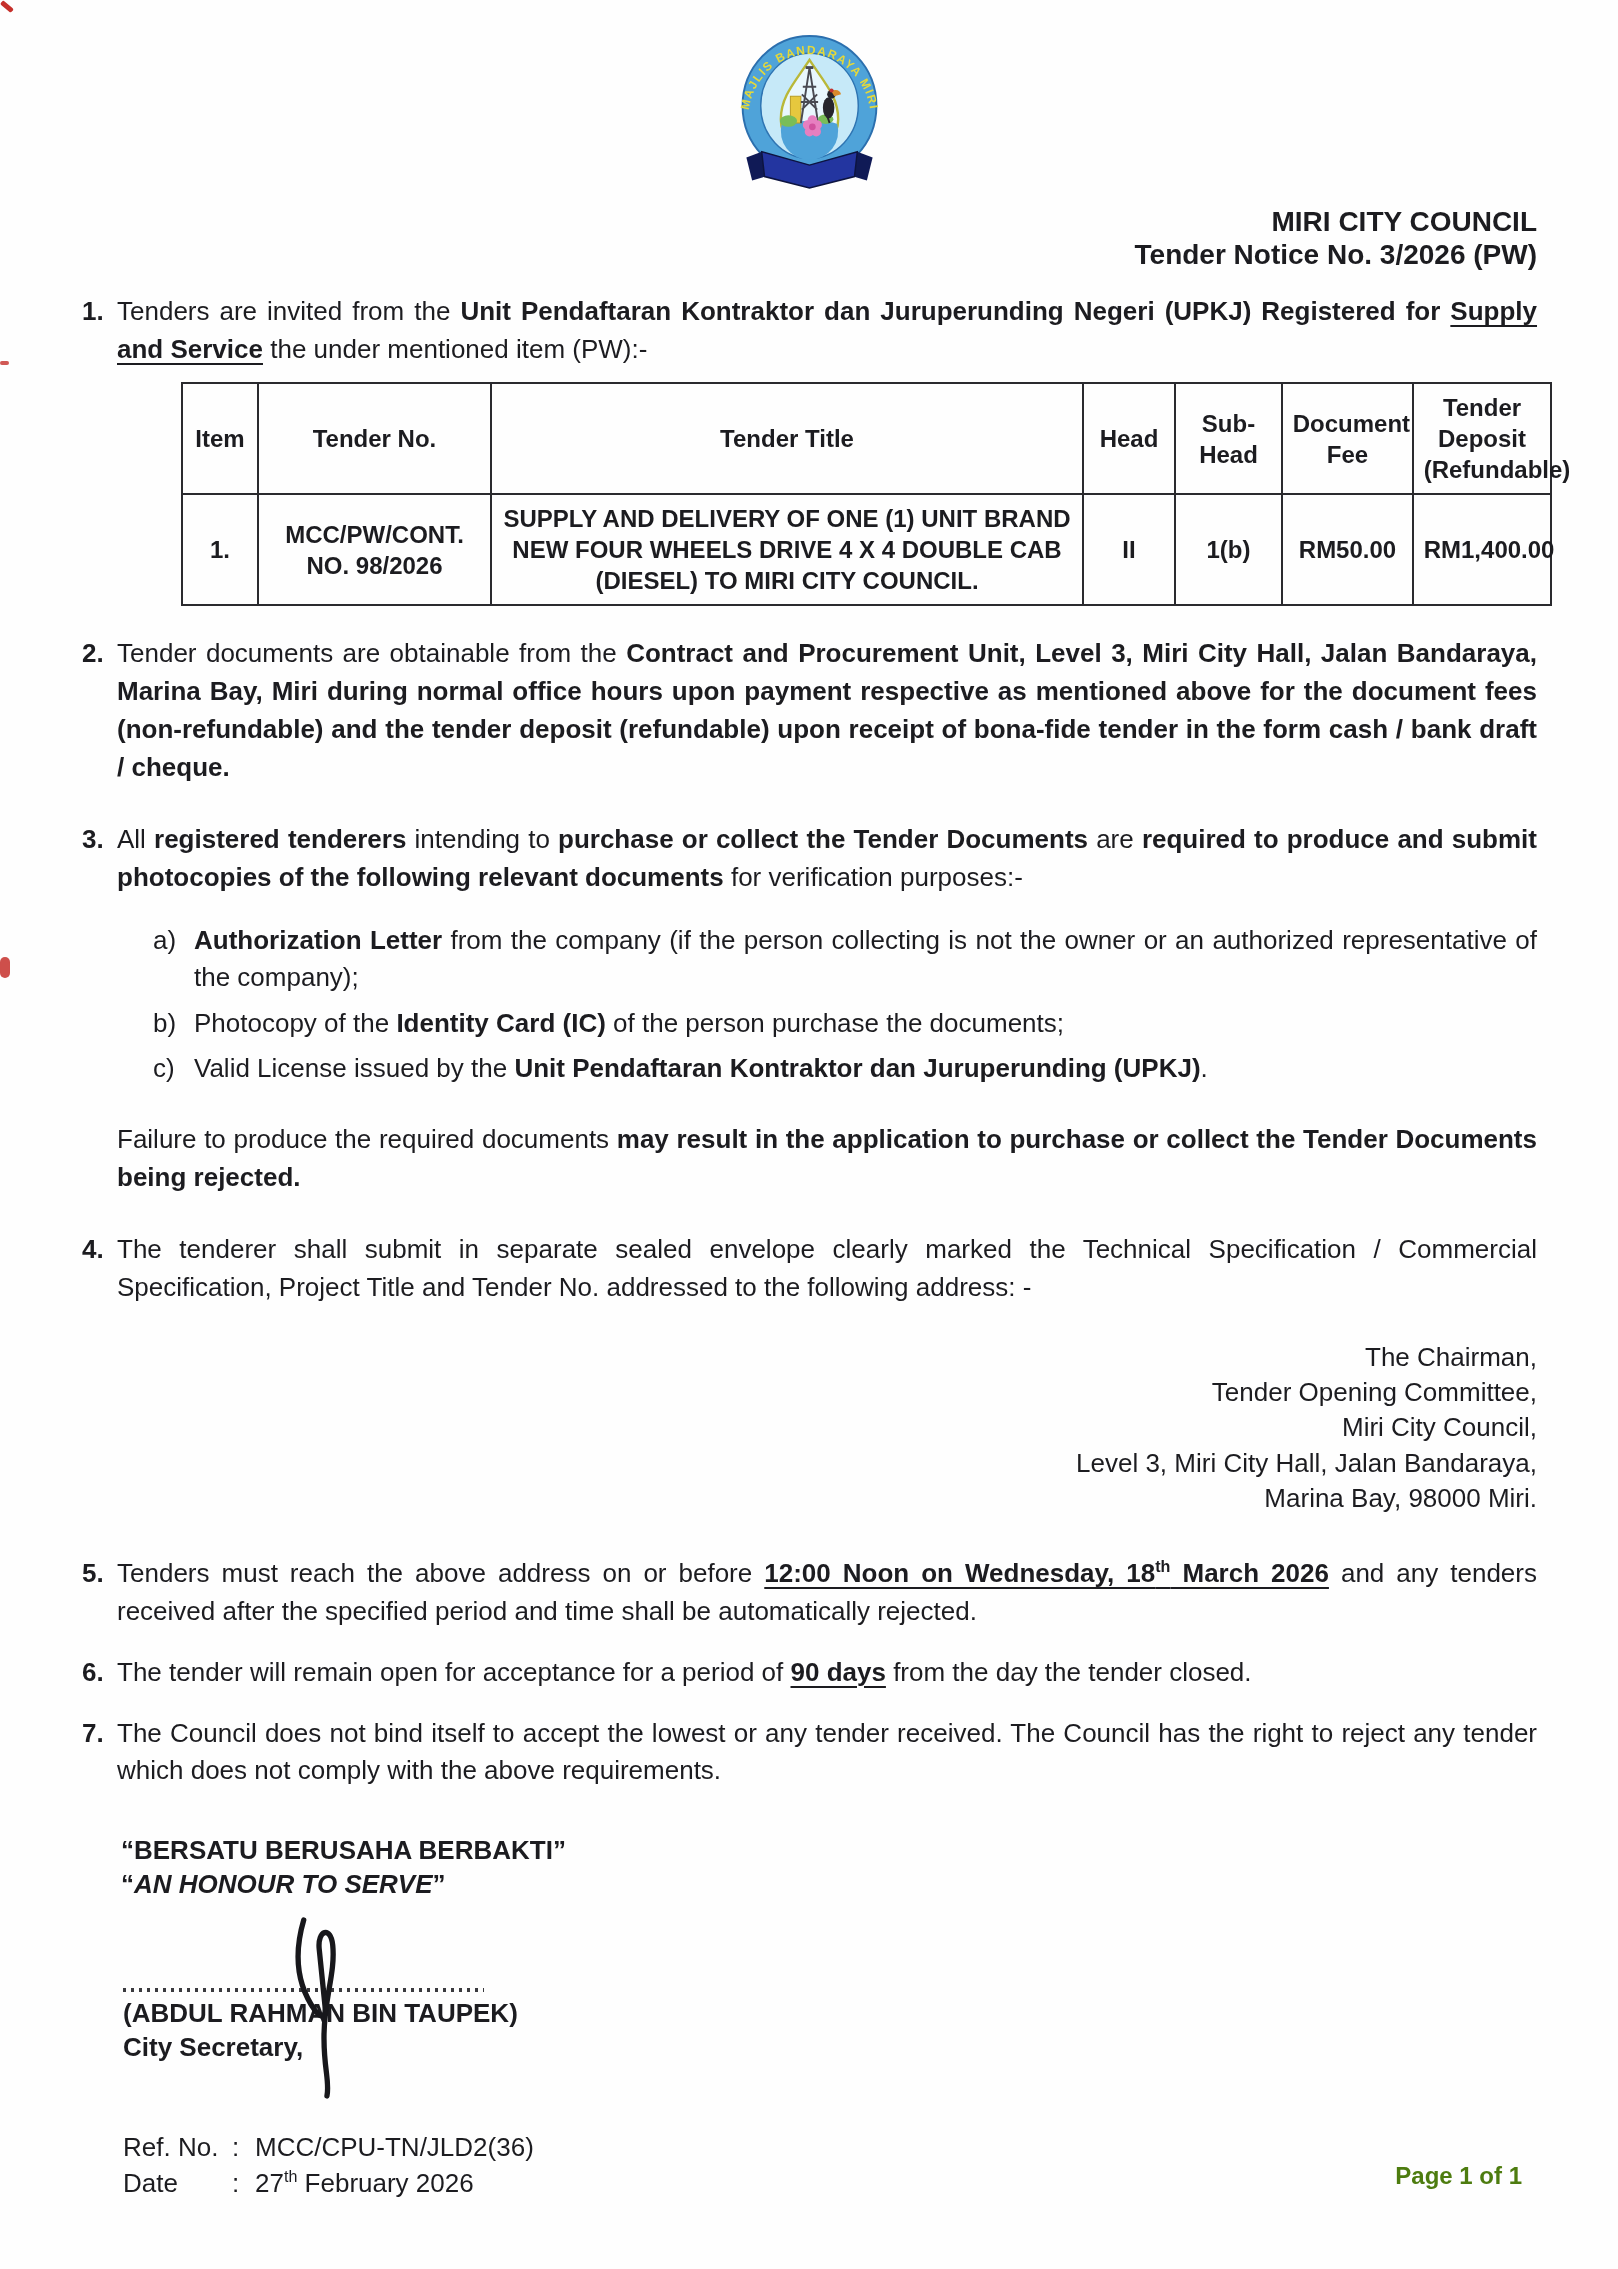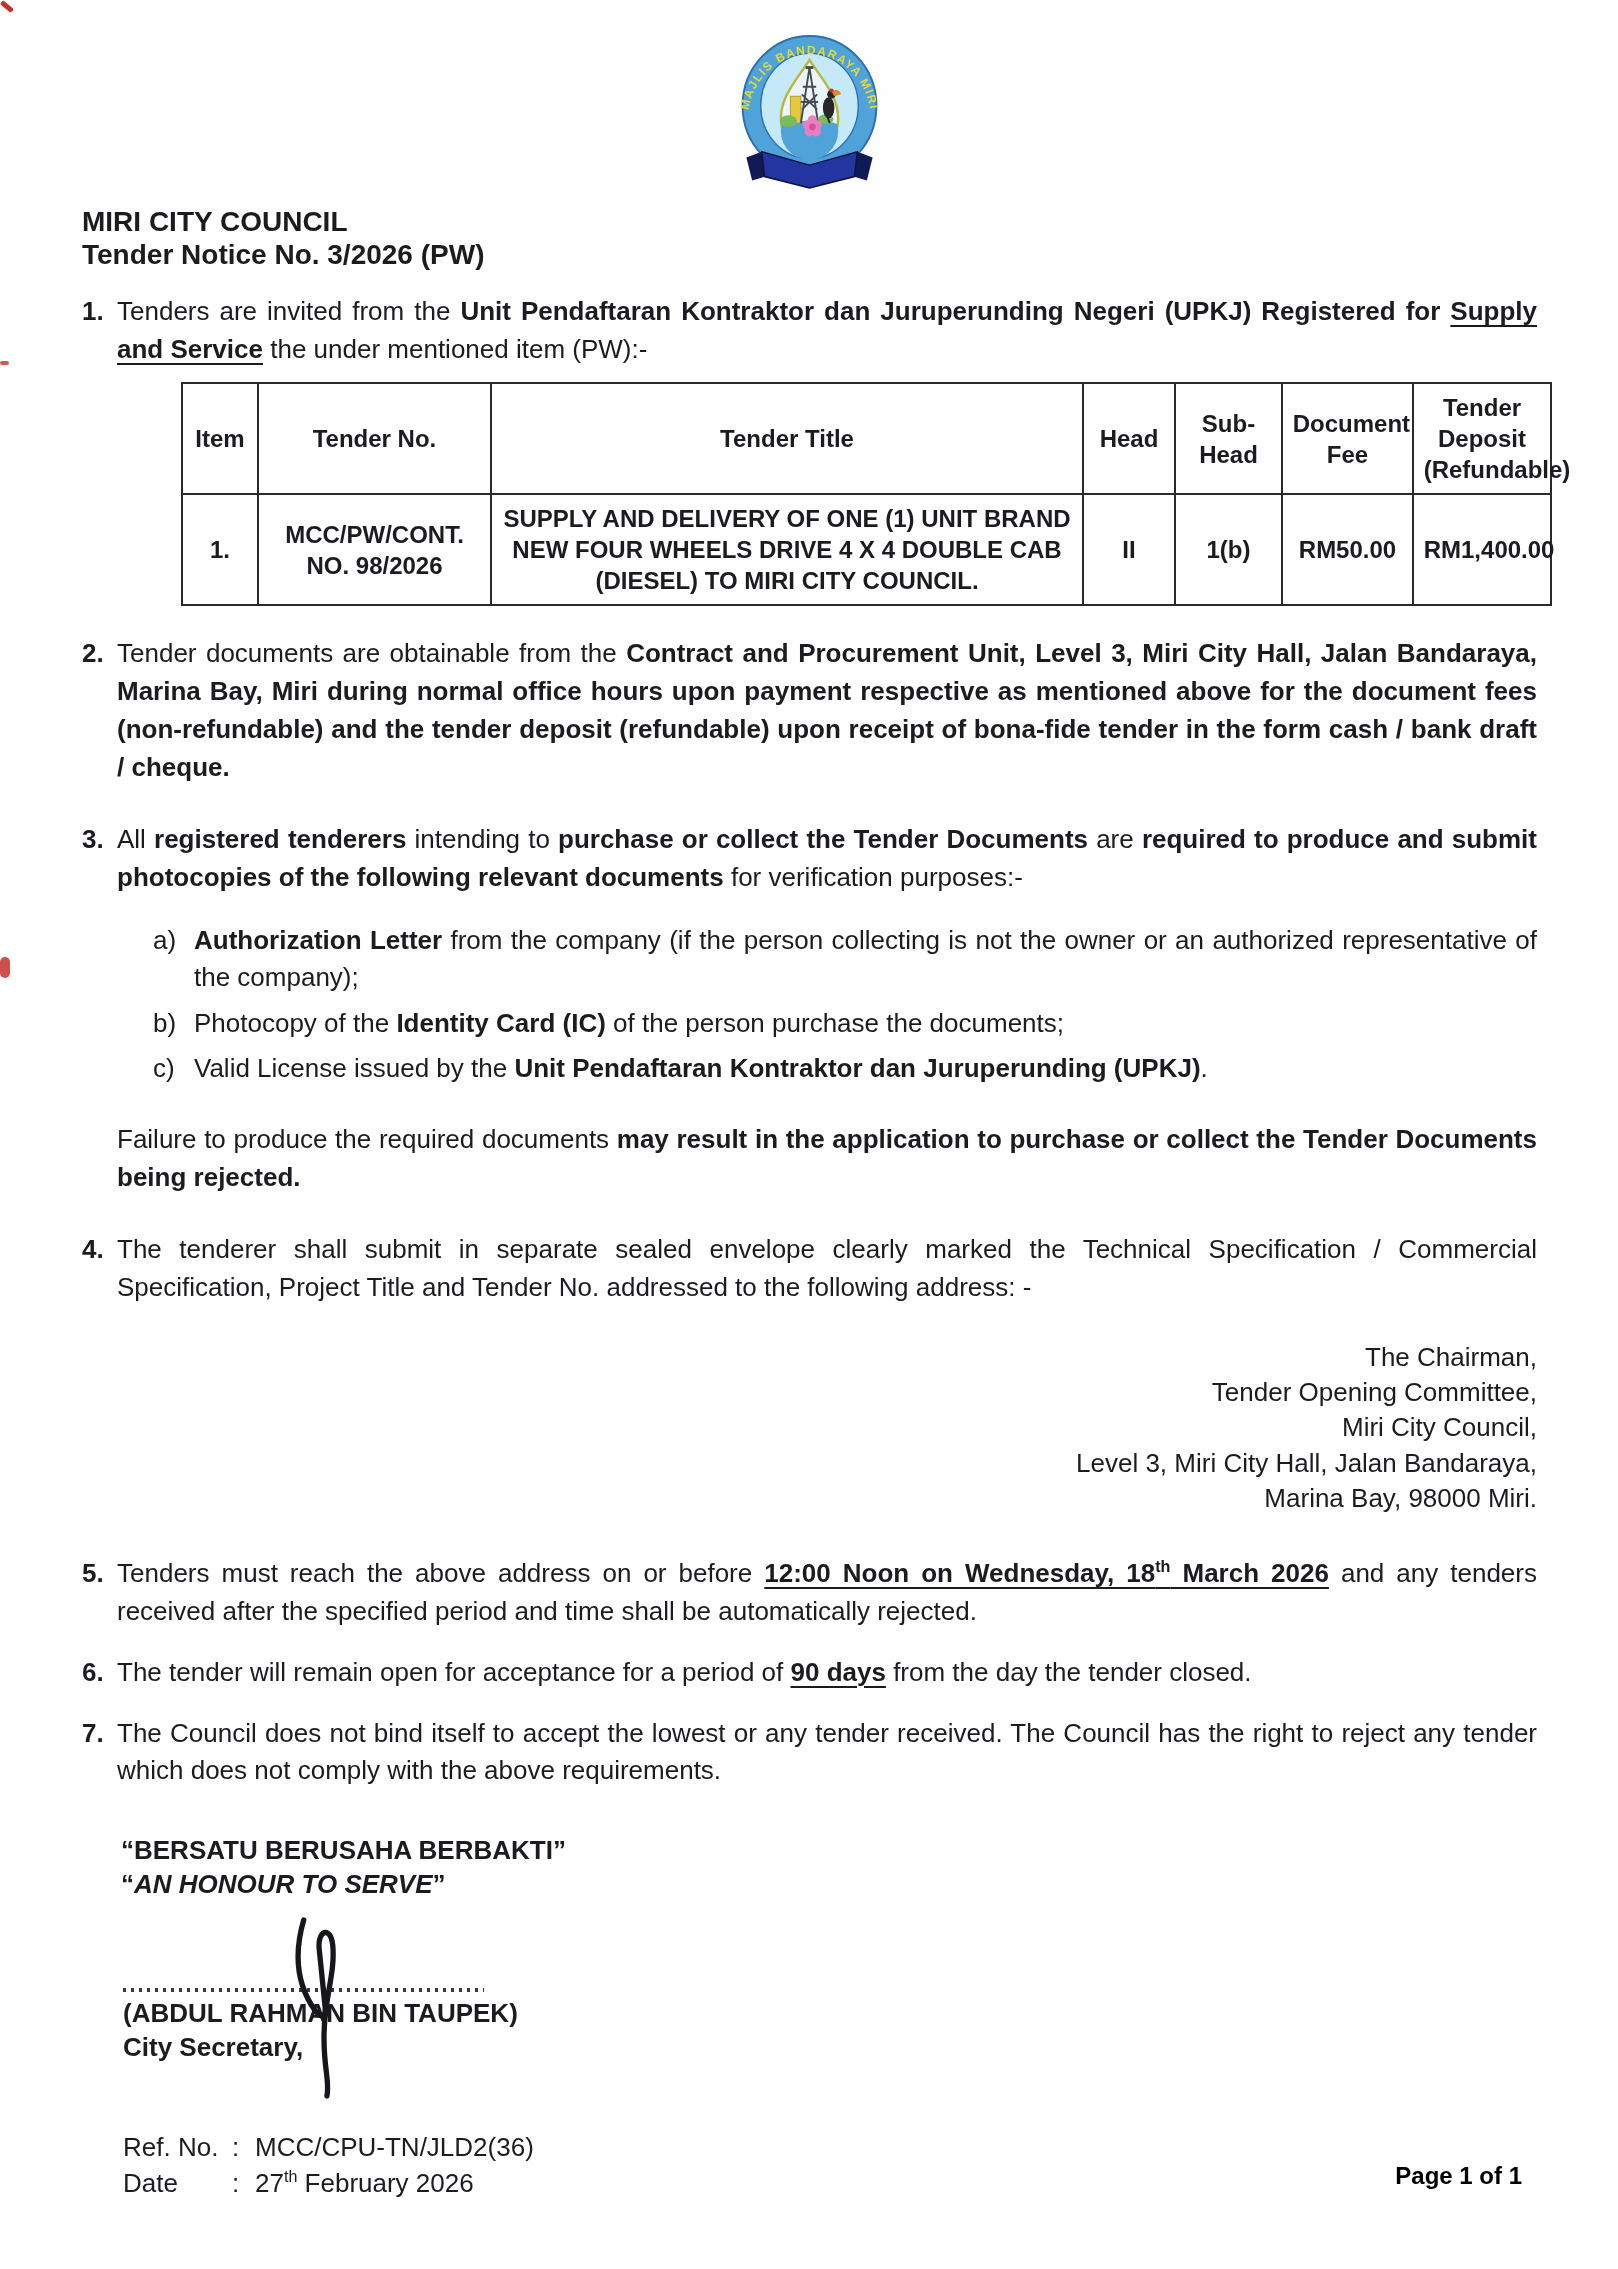--- a/index.html
+++ b/index.html
@@ -17,21 +17,21 @@
   .content { padding: 31px 82px 0 82px; }
 
   
   .artifact { position: absolute; background: #c6302b; border-radius: 1.9px; }
   .artifact.a1 { left: 0; top: 3.9px; width: 13.6px; height: 4.9px; transform: rotate(40deg); }
   .artifact.a2 { left: 0; top: 361px; width: 8.7px; height: 3.9px; opacity: .8; }
   .artifact.a3 { left: 0; top: 957px; width: 9.7px; height: 21.3px; opacity: .85; border-radius: 4.9px; }
 
   
   .logo-wrap { text-align: center; }
-  .org-name, .notice-title { text-align: left; font-weight: 700; font-size: 28px; line-height: 1.2; }
+  .org-name, .notice-title { text-align: right; font-weight: 700; font-size: 28px; line-height: 1.2; }
   .notice-title { margin-bottom: 21.3px; }
 
   
   .item { display: flex; margin-bottom: 27px; }
   .item .num { flex: 0 0 35px; font-weight: 700; }
   .item .body { flex: 1; text-align: justify; }
   b { font-weight: 700; }
   .bu { font-weight: 700; text-decoration: underline; text-decoration-thickness: 2.4px; text-underline-offset: 4.9px; }
   sup { font-size: 0.62em; line-height: 0; }
 
@@ -68,21 +68,21 @@
     background: repeating-linear-gradient(90deg, #3a3a3e 0 2.9px, transparent 2.9px 8px); }
   .sig-name, .sig-title { font-weight: 700; line-height: 1.3; }
 
   
   .ref-block { margin: 64px 0 0 41px; }
   .ref-row { display: flex; line-height: 1.4; }
   .ref-label { flex: 0 0 109px; }
   .ref-colon { flex: 0 0 23px; }
 
   
-  .footer { position: absolute; right: 97px; bottom: 76px; font-weight: 700; font-size: 24px; color: #000000; }
+  .footer { position: absolute; right: 97px; bottom: 76px; font-weight: 700; font-size: 24px; color: #4d7c0f; }
 </style>
 </head>
 <body>
 
 <div class="page">
 
   <div class="artifact a1"></div>
   <div class="artifact a2"></div>
   <div class="artifact a3"></div>
 

